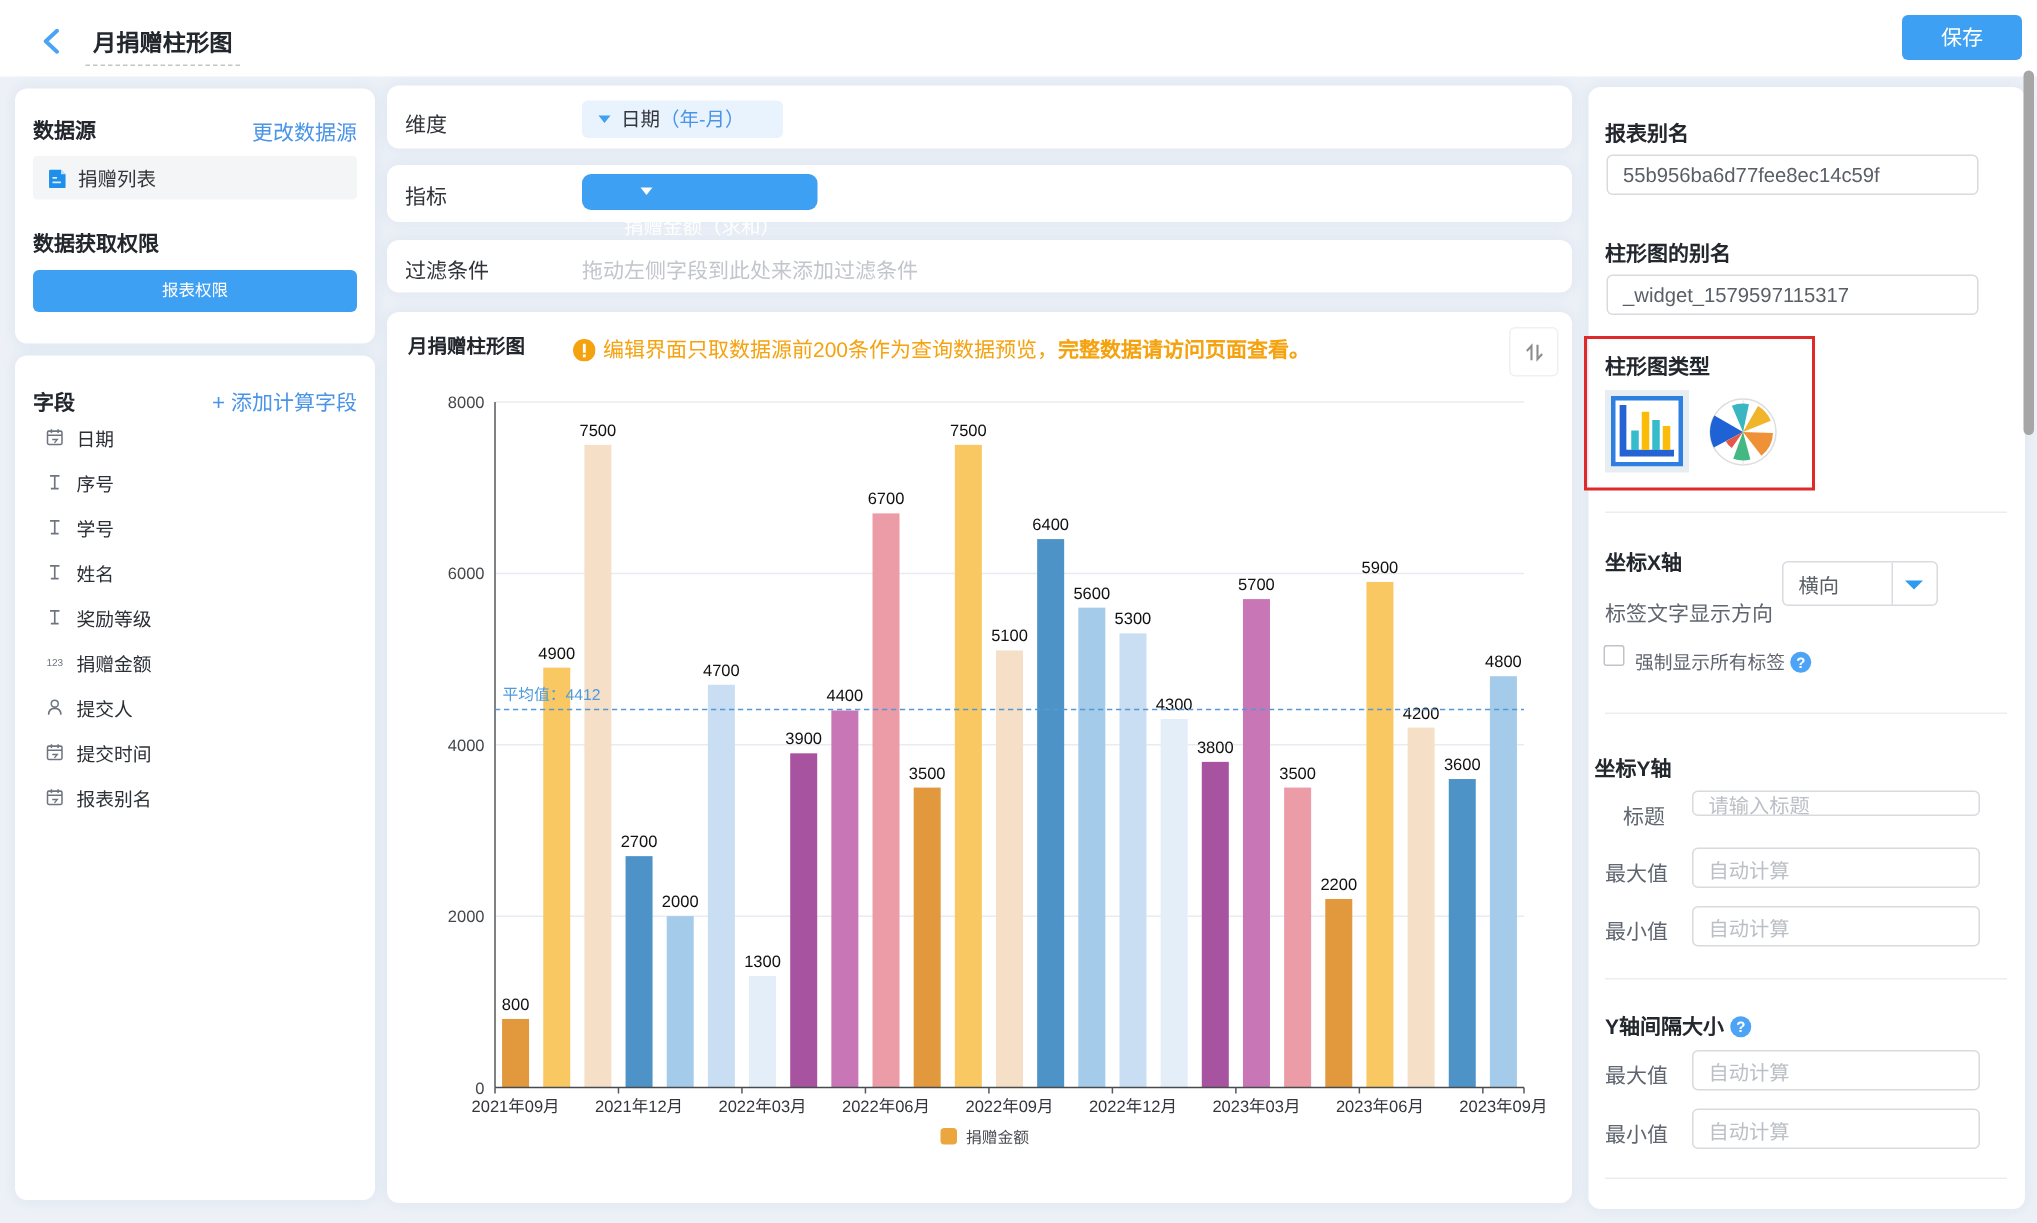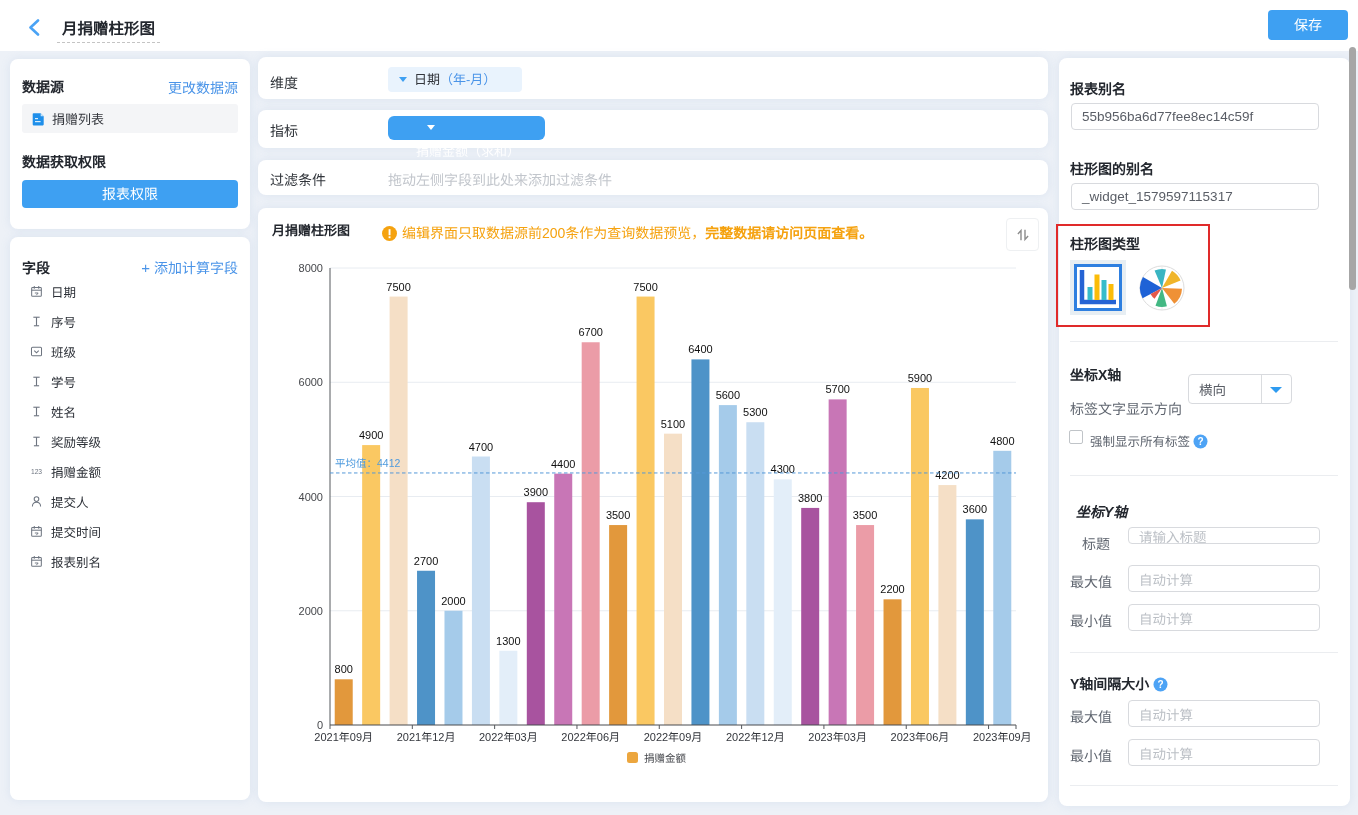--- a/index.html
+++ b/index.html
@@ -7,21 +7,21 @@
 html,body { width:1358px; height:815px; overflow:hidden; font-family:"Liberation Sans", sans-serif; background:#edf1f7; }
 .topbar { position:absolute; left:0; top:0; width:1358px; height:51px; background:#fff; }
 .back { position:absolute; left:27px; top:19px; }
 .ttitle { position:absolute; left:57px; top:16px; font-size:15.5px; font-weight:bold; color:#23272e; padding:0 5px 4px; border-bottom:1px dashed #c4c4c4; }
 .savebtn { position:absolute; left:1268px; top:10px; width:80px; height:30px; background:#3ea0f2; color:#fff; font-size:14px; border-radius:4px; text-align:center; line-height:30px; }
 .card { position:absolute; background:#fff; border-radius:8px; box-shadow:0 0 10px rgba(140,170,210,0.18); }
 .h1 { font-size:14px; font-weight:bold; color:#23272e; }
 .link { color:#4a94e8; font-size:14px; }
 
 .graybox { position:absolute; left:12px; top:45px; width:216px; height:29px; background:#f4f5f7; border-radius:3px; display:flex; align-items:center; padding-left:10px; font-size:13px; color:#33363c; }
-.bluebtn { position:absolute; left:12px; top:121px; width:216px; height:28px; background:#3ea0f2; border-radius:4px; color:#fff; font-size:14px; text-align:center; line-height:28px; }
+.bluebtn { position:absolute; left:12px; top:121px; width:216px; height:28px; background:#3ea0f2; border-radius:4px; color:#fff; font-size:11px; text-align:center; line-height:28px; }
 .frow { display:flex; align-items:center; height:30px; padding-left:20px; font-size:12.5px; color:#2b2f36; }
 .fic { width:13px; height:13px; margin-right:8px; flex:none; }
 
 .mrow { position:absolute; left:258px; width:790px; background:#fff; border-radius:8px; box-shadow:0 0 10px rgba(140,170,210,0.18); }
 .mlabel { position:absolute; left:12px; font-size:14px; color:#30343a; }
 .pill1 { position:absolute; left:130px; width:134px; height:25px; background:#e9f3fd; border-radius:4px; font-size:13px; line-height:25px; color:#33363c; }
 .pill2 { position:absolute; left:130px; width:157px; height:24px; background:#3ea0f2; border-radius:6px; font-size:13px; line-height:24px; color:#fff; }
 .caret { display:inline-block; width:0; height:0; border-left:4.5px solid transparent; border-right:4.5px solid transparent; vertical-align:2px; }
 .ph { position:absolute; left:130px; font-size:14px; color:#c2c6cc; }
 
@@ -74,27 +74,20 @@
         </svg>
         <span>日期</span>
       </div>
 <div class="frow">
         <svg class="fic" viewBox="0 0 14 14">
           <line x1="3.6" y1="2.4" x2="10.4" y2="2.4" stroke="#6e7580" stroke-width="1.2"></line>
           <line x1="7" y1="2.4" x2="7" y2="11.6" stroke="#6e7580" stroke-width="1.2"></line>
           <line x1="4.2" y1="11.6" x2="9.8" y2="11.6" stroke="#6e7580" stroke-width="1.2"></line>
         </svg>
         <span>序号</span>
-      </div>
-<div class="frow">
-        <svg class="fic" viewBox="0 0 14 14">
-          <rect x="1.6" y="2.4" width="10.8" height="9.2" rx="1.2" fill="none" stroke="#6e7580" stroke-width="1.1"></rect>
-          <polyline points="4.6,6 7,8.4 9.4,6" fill="none" stroke="#6e7580" stroke-width="1.2"></polyline>
-        </svg>
-        <span>班级</span>
       </div>
 <div class="frow">
         <svg class="fic" viewBox="0 0 14 14">
           <line x1="3.6" y1="2.4" x2="10.4" y2="2.4" stroke="#6e7580" stroke-width="1.2"></line>
           <line x1="7" y1="2.4" x2="7" y2="11.6" stroke="#6e7580" stroke-width="1.2"></line>
           <line x1="4.2" y1="11.6" x2="9.8" y2="11.6" stroke="#6e7580" stroke-width="1.2"></line>
         </svg>
         <span>学号</span>
       </div>
 <div class="frow">
@@ -292,21 +285,21 @@
   <div class="divider" style="top:283px;"></div>
   <div class="rtitle" style="position:absolute; left:11px; top:306px;">坐标X轴</div>
   <div class="rlabel" style="left:11px; top:340px;">标签文字显示方向</div>
   <div class="input" style="left:129px; top:316px; width:104px; height:30px;">横向<div style="position:absolute; right:0; top:0; width:30px; height:28px; border-left:1px solid #dadcdf;"></div><span class="caret" style="border-top:6px solid #2e9bf0; border-left-width:6px; border-right-width:6px; position:absolute; right:9px; top:12px;"></span></div>
   <div style="position:absolute; left:10px; top:372px; width:14px; height:14px; border:1px solid #c0c4c8; border-radius:2px;"></div>
   <div class="rlabel" style="left:31px; top:373px; font-size:12.5px;">强制显示所有标签 <svg width="15" height="15" viewBox="0 0 15 15" style="vertical-align:-3px">
         <circle cx="7.5" cy="7.5" r="7" fill="#4da3f5"></circle>
         <text x="7.5" y="11" font-size="10" fill="#fff" text-anchor="middle" font-family="Liberation Sans, sans-serif" font-weight="bold">?</text>
       </svg></div>
   <div class="divider" style="top:417px;"></div>
-  <div class="rtitle" style="position:absolute; left:17px; top:443px;font-style:italic;">坐标Y轴</div>
+  <div class="rtitle" style="position:absolute; left:4px; top:443px;">坐标Y轴</div>
   <div class="rlabel" style="left:23px; top:475px;">标题</div>
   <div class="input" style="left:69px; top:469px; width:192px; height:17px;">
       <span class="phc">请输入标题</span>
     </div>
   <div class="rlabel" style="left:11px; top:513px;">最大值</div>
   <div class="input" style="left:69px; top:507px; width:192px; height:27px;">
       <span class="phc">自动计算</span>
     </div>
   <div class="rlabel" style="left:11px; top:552px;">最小值</div>
   <div class="input" style="left:69px; top:546px; width:192px; height:27px;">

